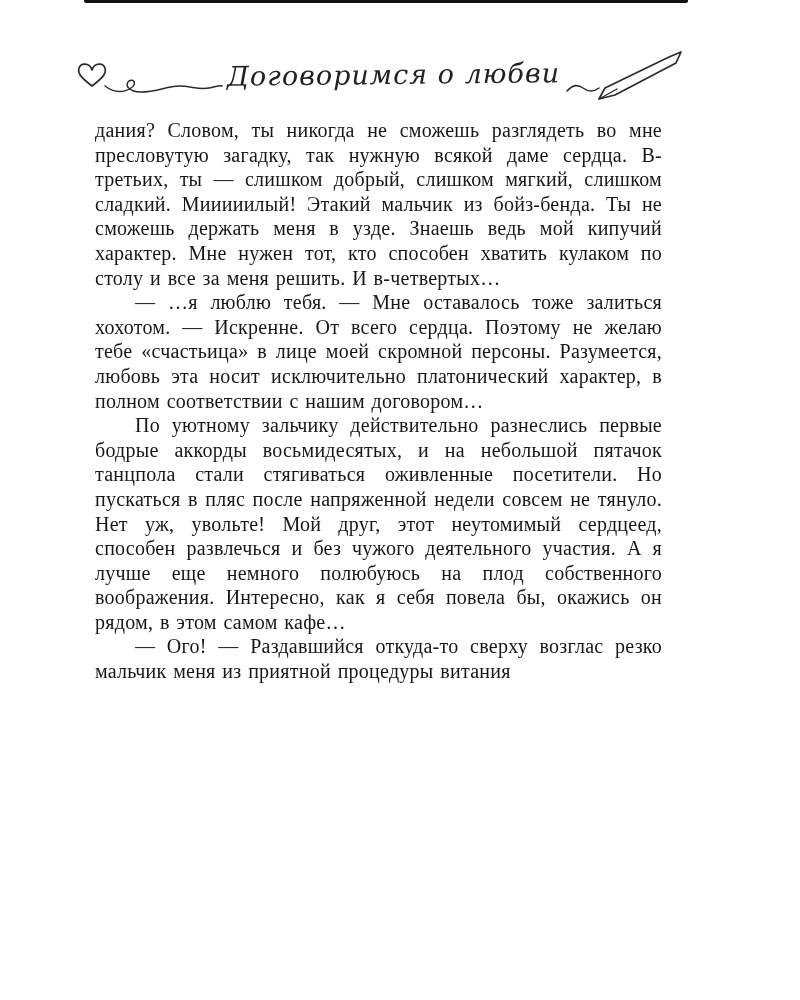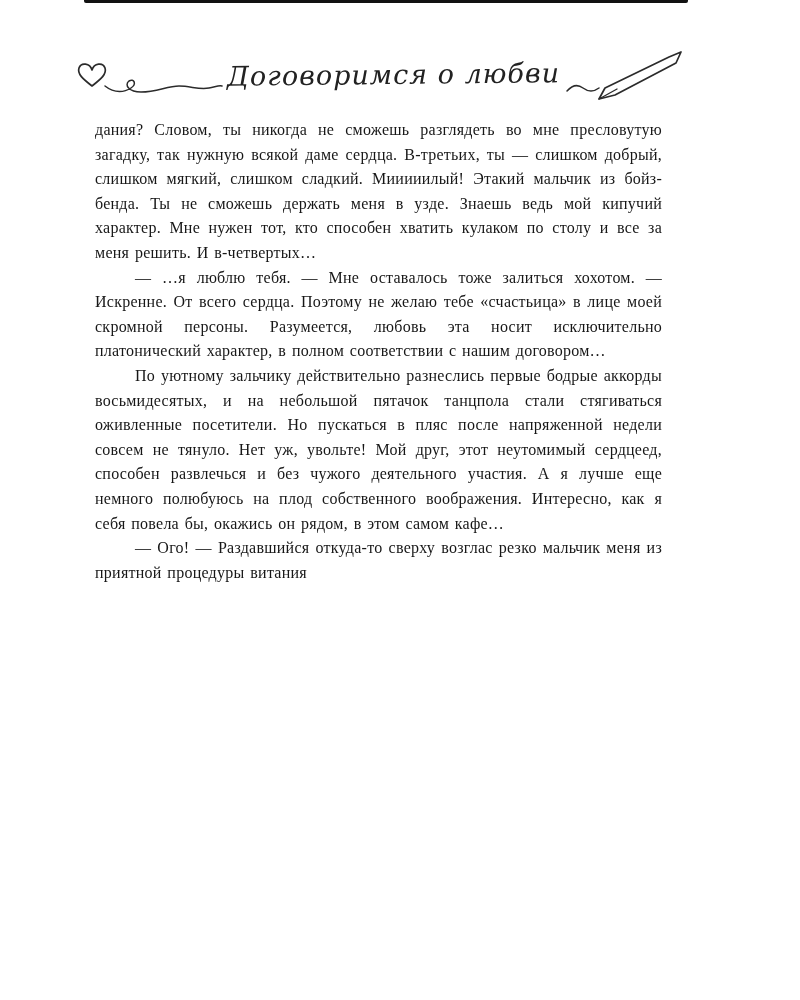--- a/index.html
+++ b/index.html
@@ -47,21 +47,21 @@
     white-space: nowrap;
     transform: rotate(-0.6deg);
   }
   
   .body-text {
     position: absolute;
     top: 118px;
     left: 95px;
     width: 567px;
     color: #171717;
-    font-size: 16px;
+    font-size: 20px;
     line-height: 24.6px;
     text-align: justify;
     letter-spacing: 0.25px;
     word-spacing: 1.5px;
   }
   .body-text p.para {
     margin: 0;
   }
   .body-text p.para.indent {
     text-indent: 40px;

